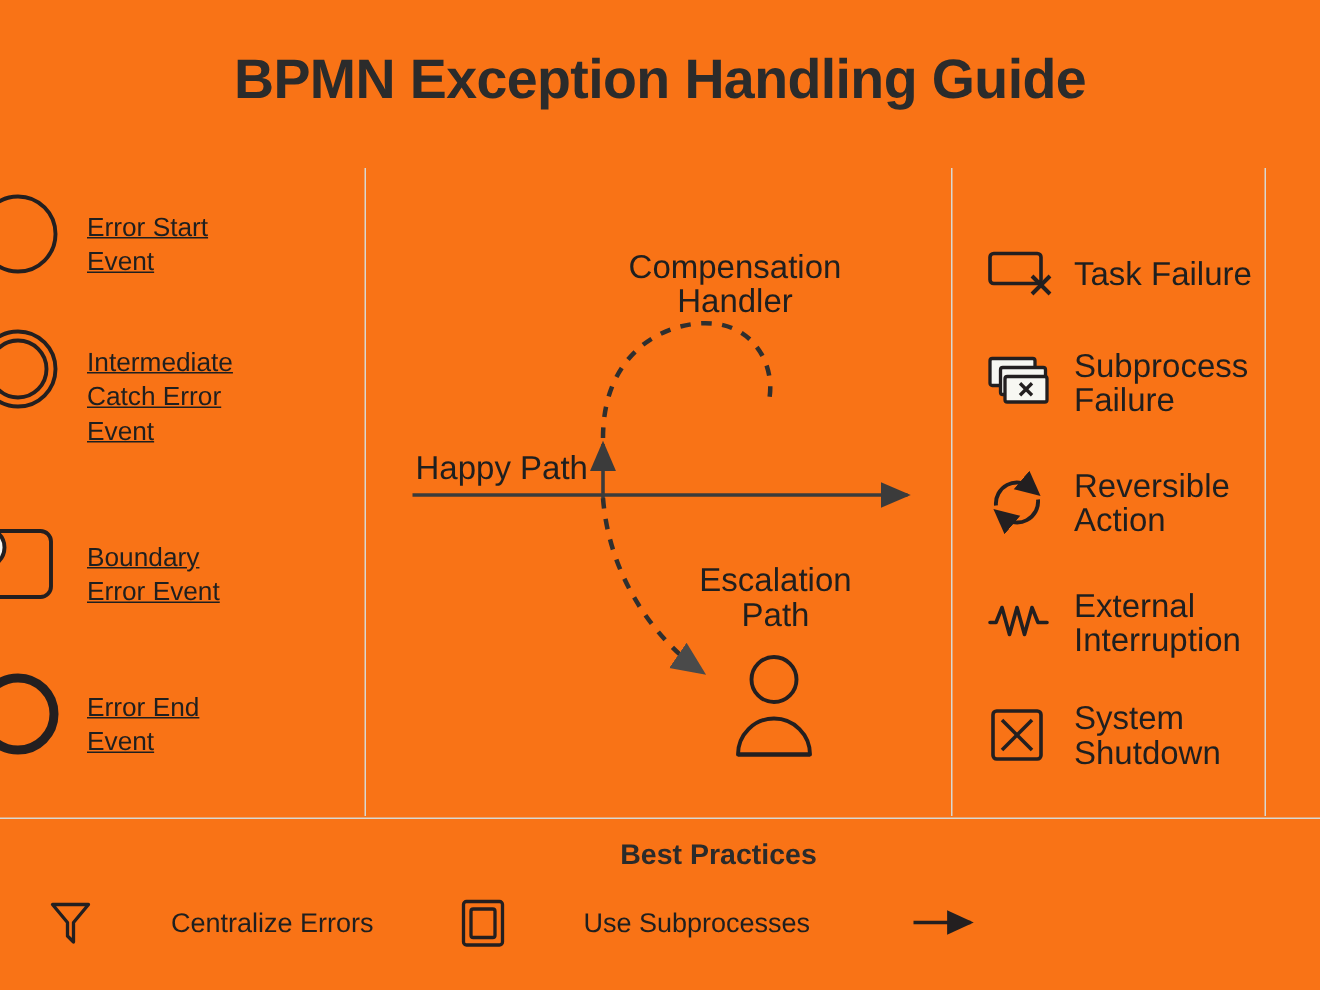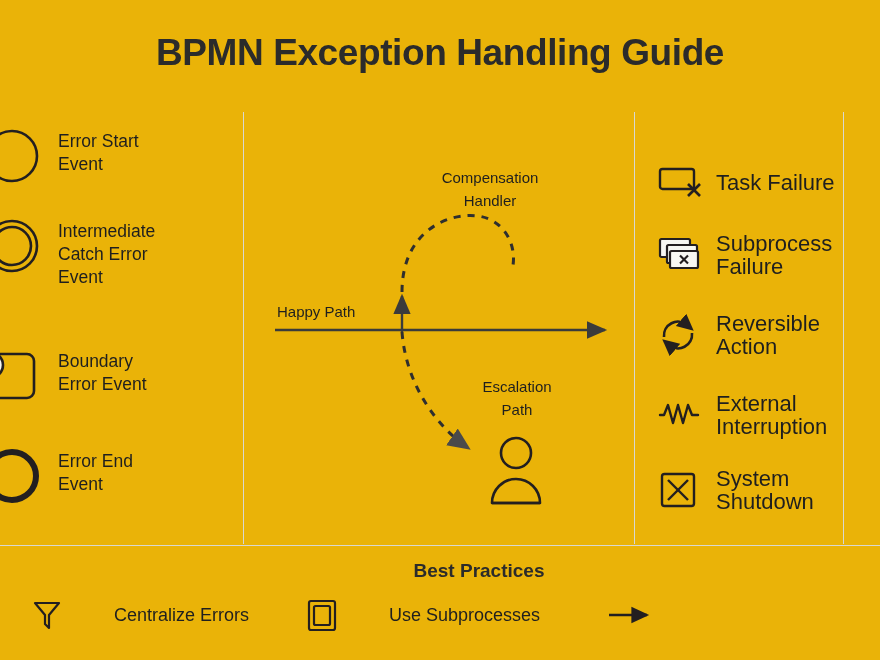--- a/index.html
+++ b/index.html
@@ -13,21 +13,21 @@
     font-family: "Liberation Sans", sans-serif;
     color: #231f20;
     overflow: hidden;
     position: relative;
   }
   #poster {
     position: absolute;
     left: 0; top: 0;
     width: 880px;
     height: 660px;
-    background: #eab308;
+    background: #f97316;
   }
 
   
   .title {
     position: absolute;
     left: 0;
     top: 32px;
     width: 880px;
     text-align: center;
     font-size: 37px;
@@ -64,28 +64,29 @@
     height: 56px;
     flex: 0 0 56px;
     position: relative;
     margin-left: -28px;
   }
   .evt-label {
     font-size: 17.5px;
     line-height: 23px;
     color: #1f1f1f;
     margin-left: 18px;
-    margin-top: 2px;
+    margin-top: 12px;
     white-space: pre-line;
+    text-decoration: underline;
   }
 
   
   .flow-label {
     position: absolute;
-    font-size: 15px;
+    font-size: 22px;
     line-height: 23px;
     color: #1f1f1f;
     white-space: pre-line;
   }
   #lbl-compensation { left: 404px; top: 166px; text-align: center; width: 172px; }
   #lbl-happy { left: 277px; top: 300px; }
   #lbl-escalation { left: 455px; top: 375px; text-align: center; width: 124px; }
 
   
   .fail-row {

